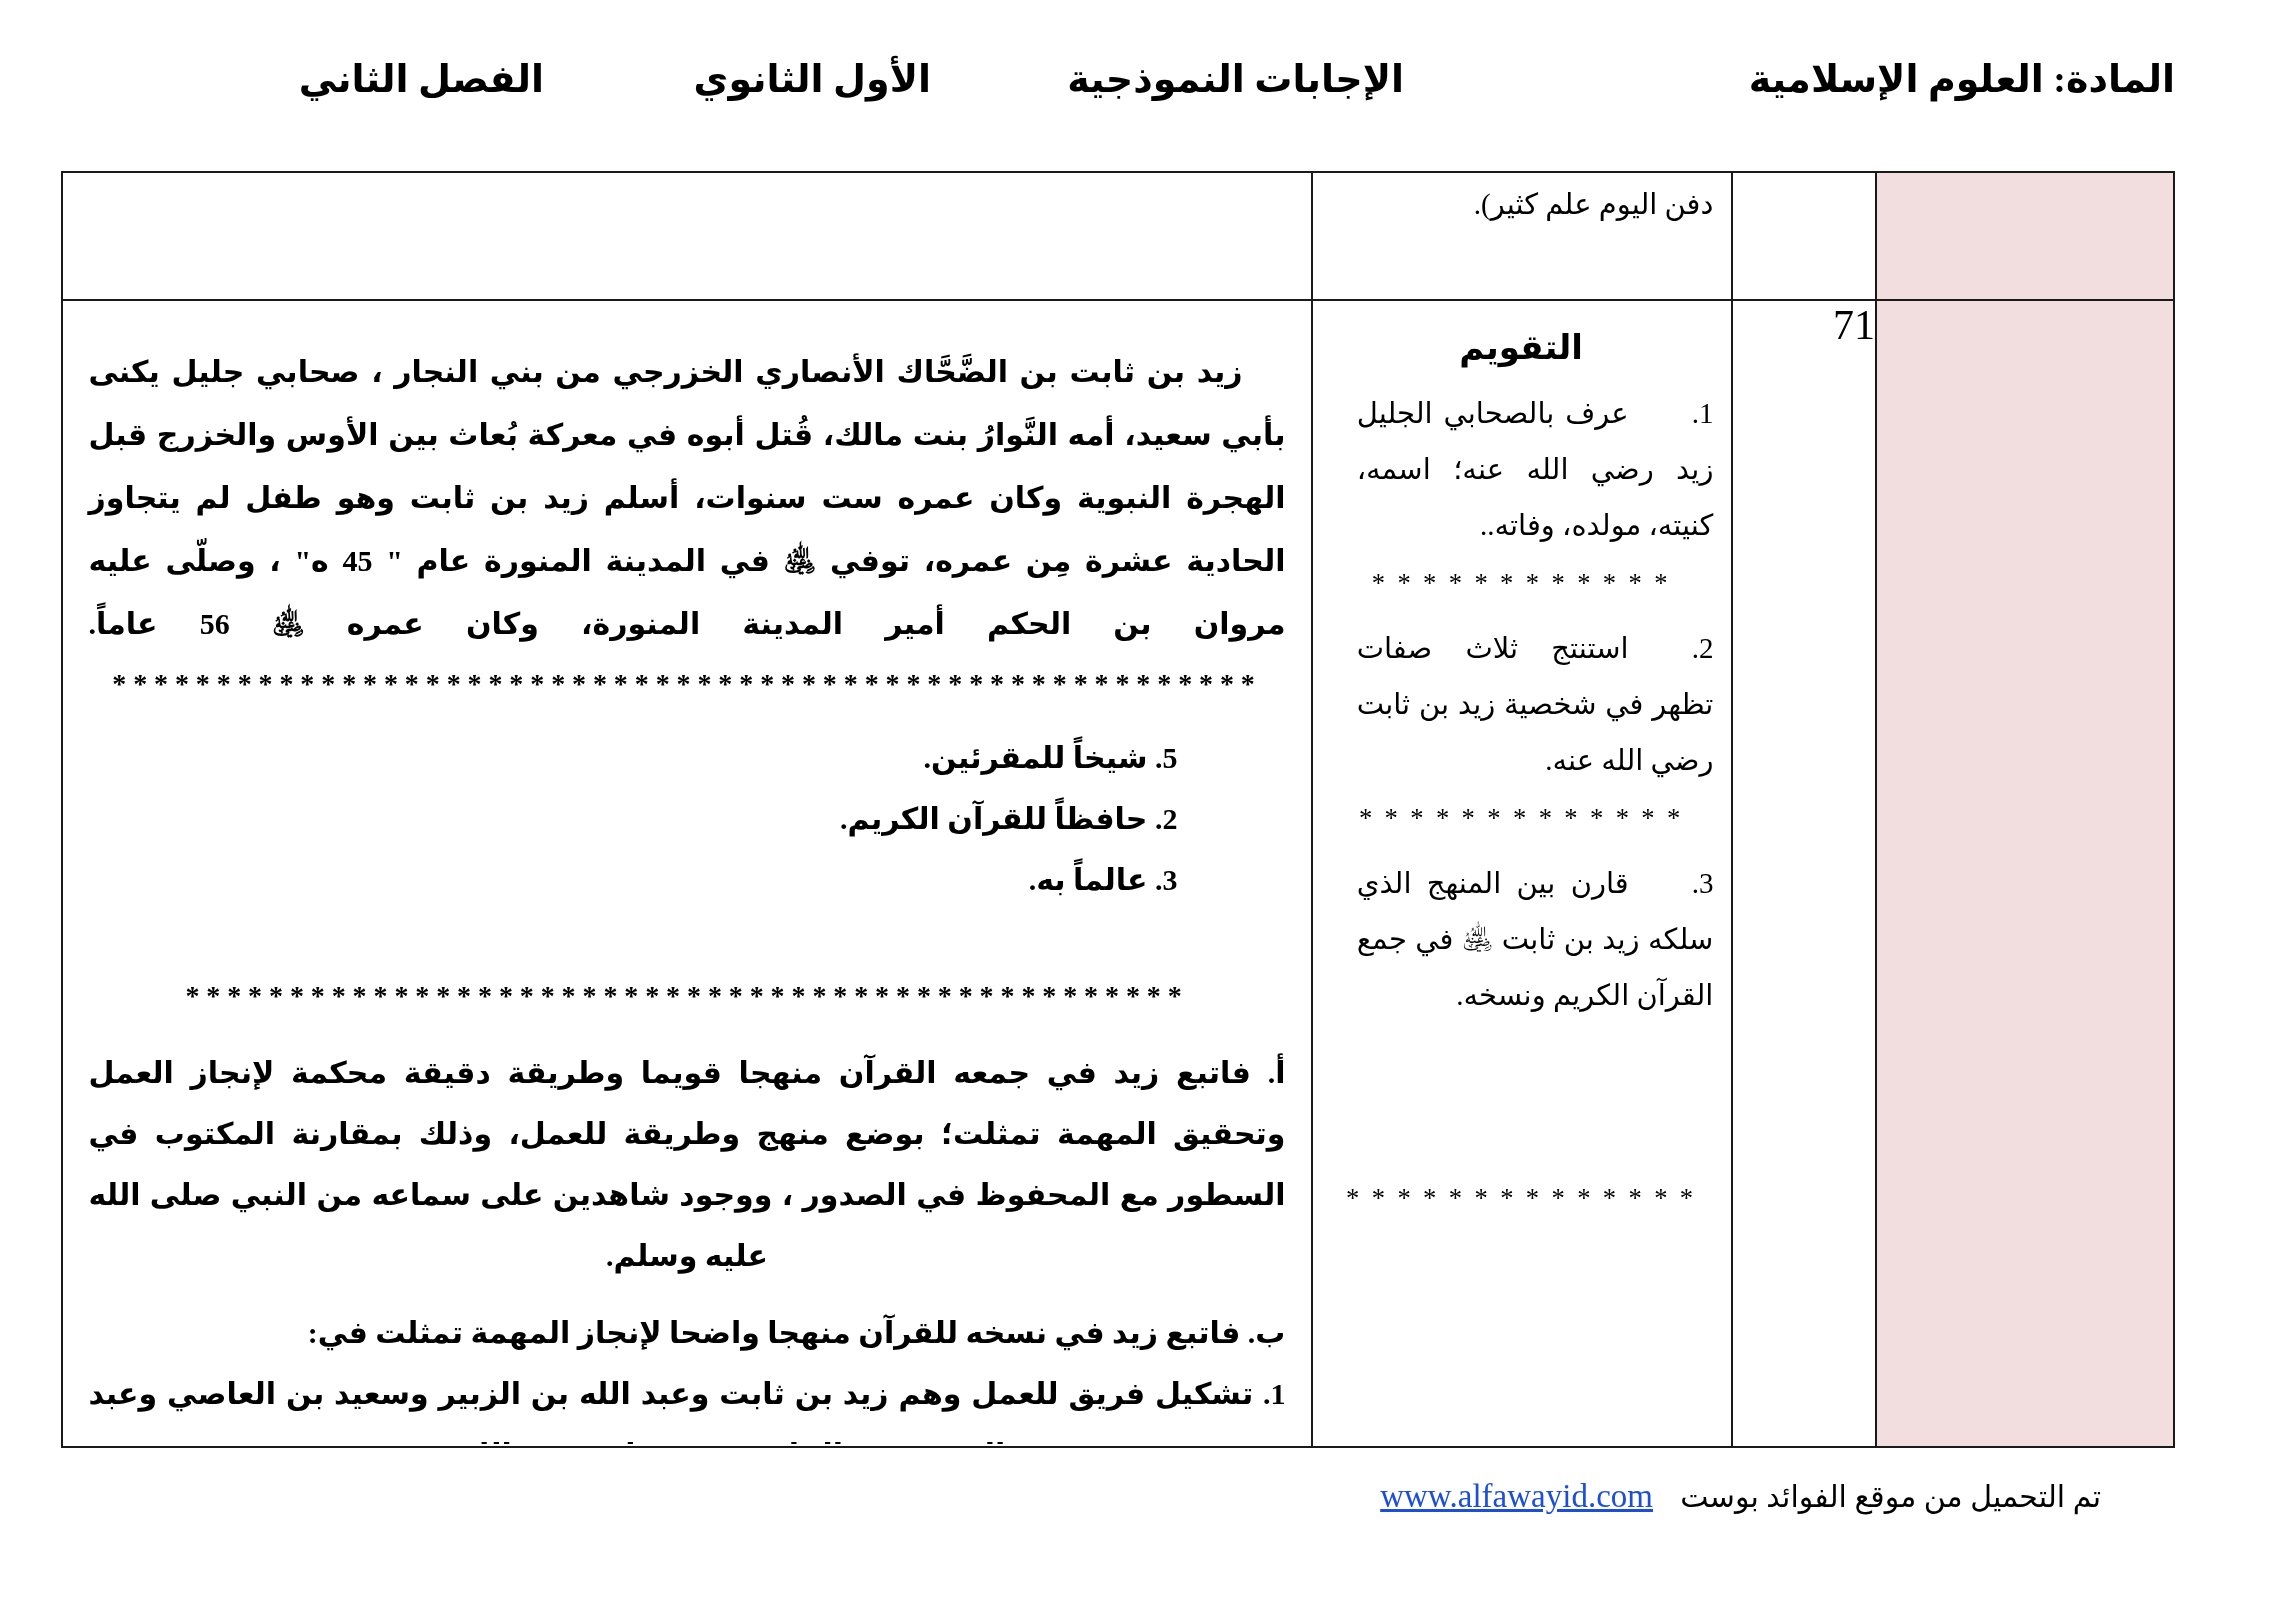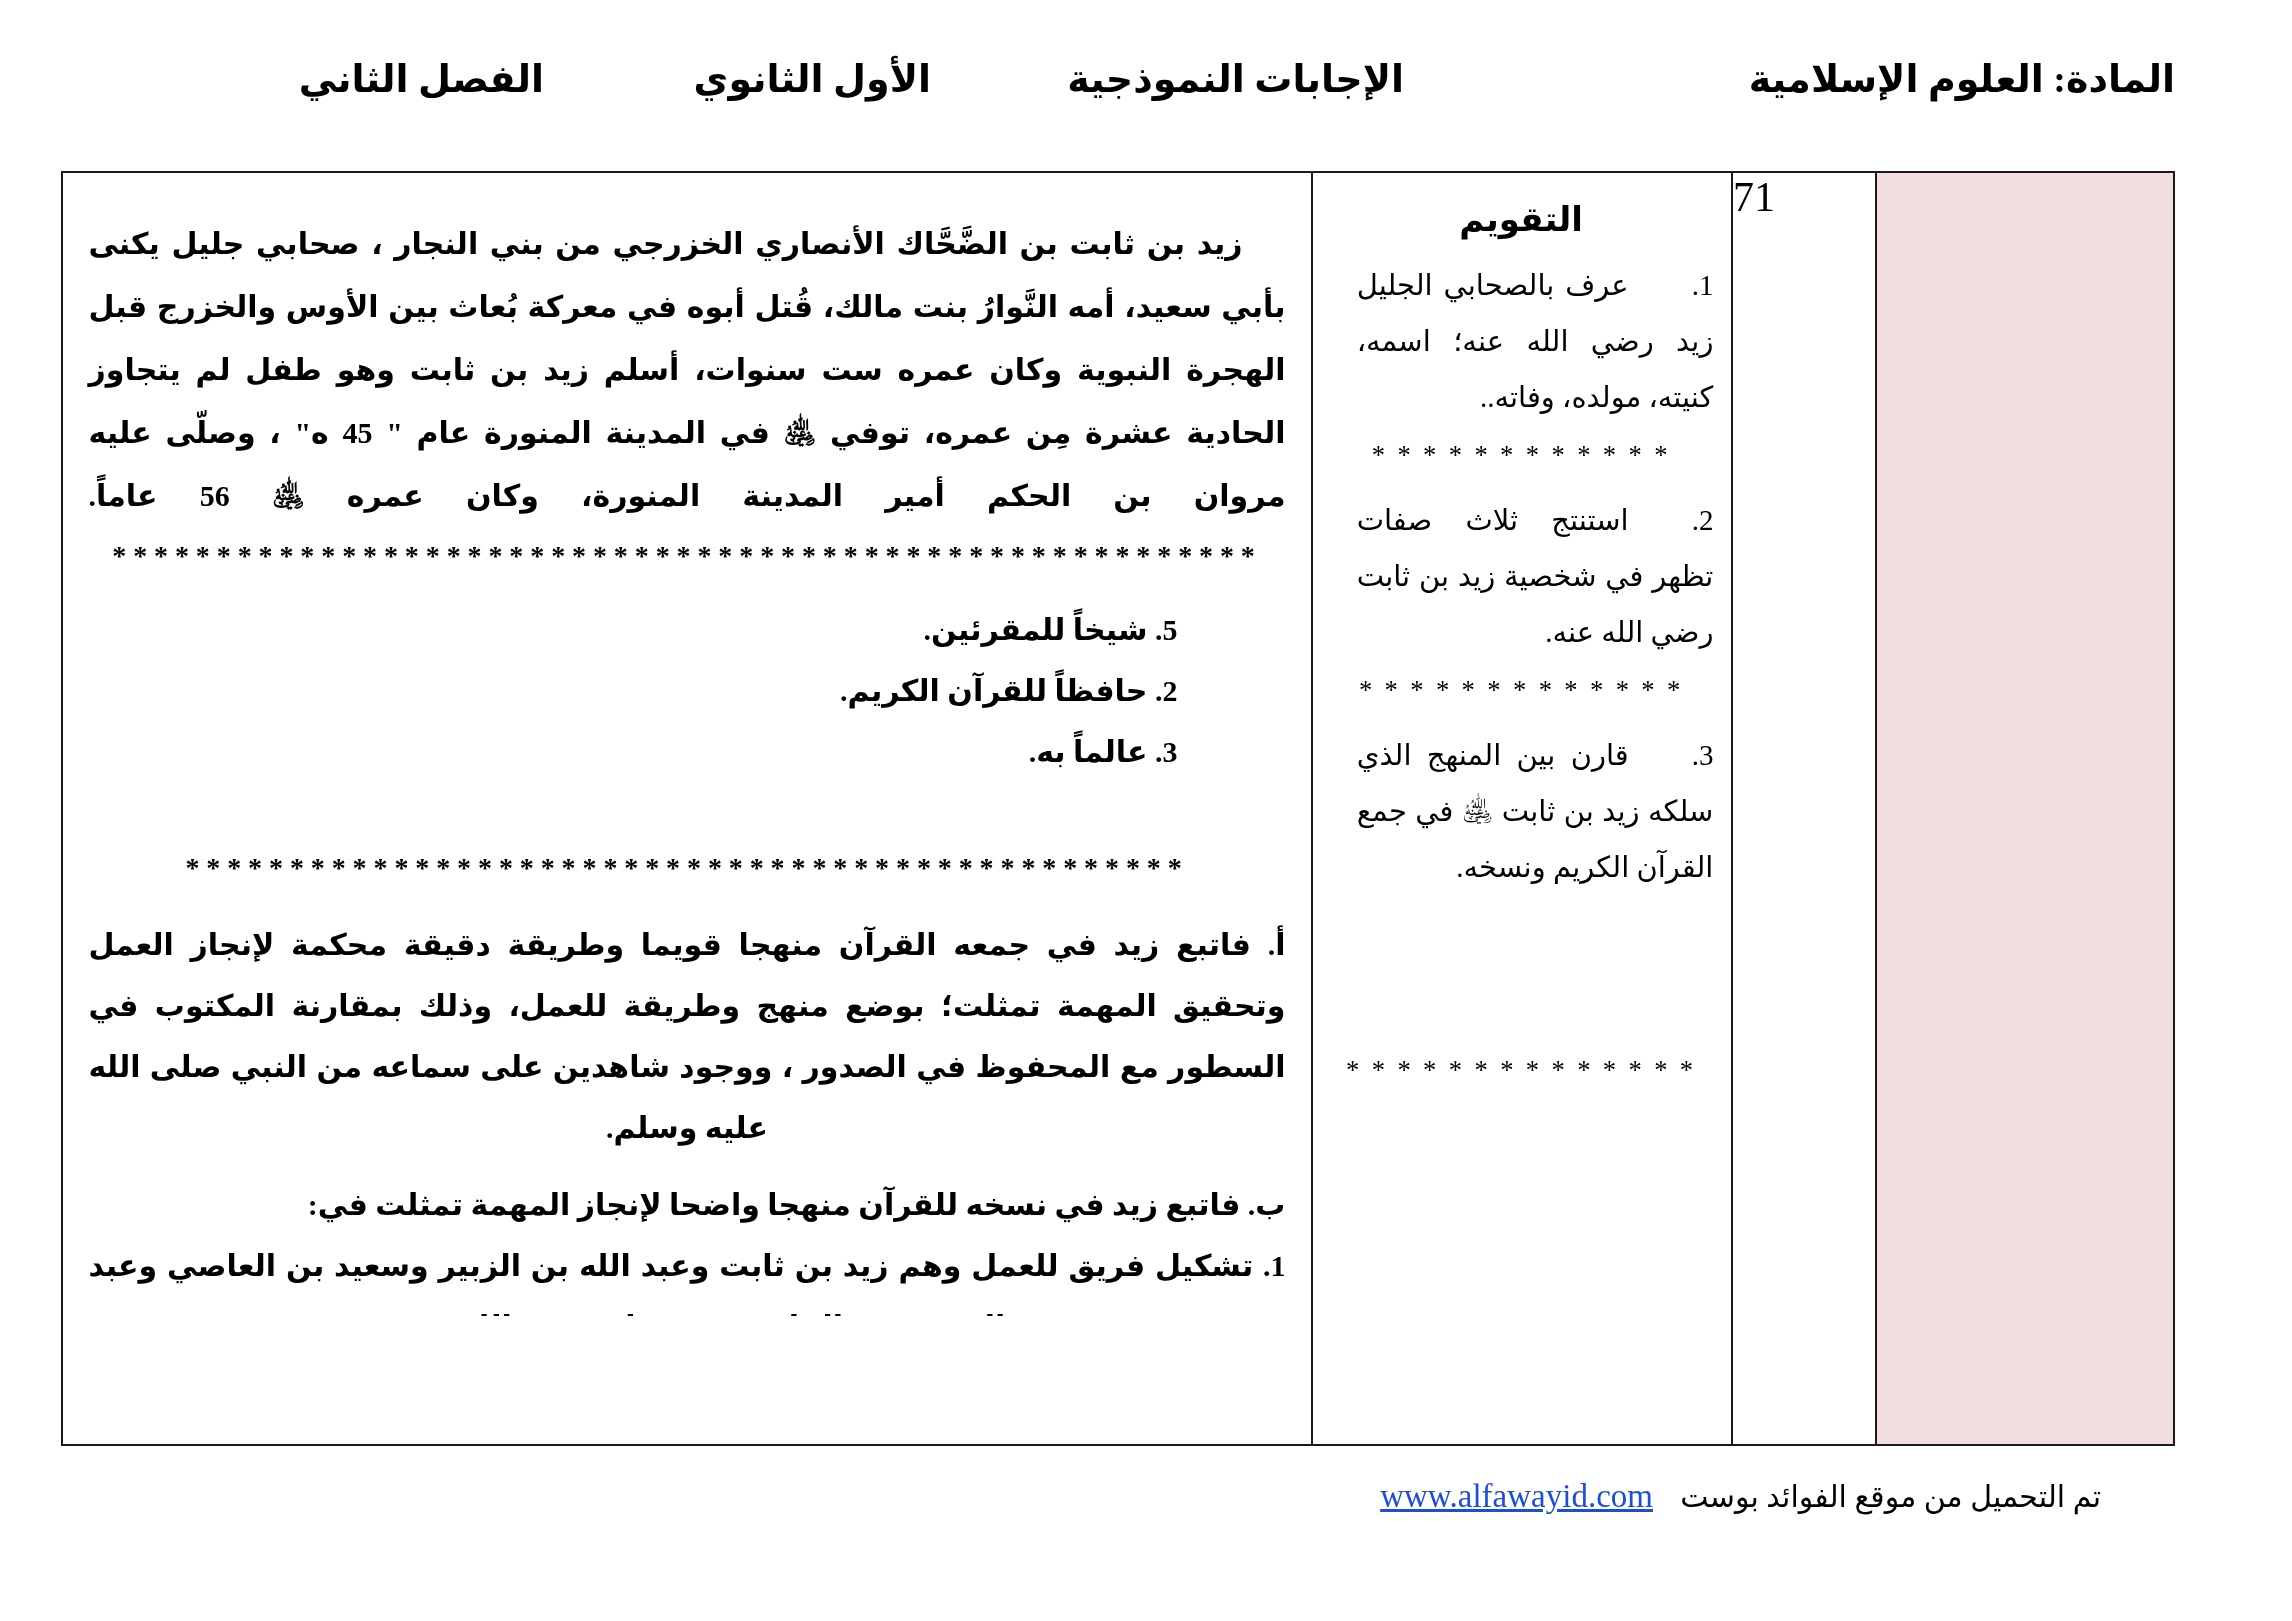--- a/index.html
+++ b/index.html
@@ -27,21 +27,21 @@
   
   .taq-cell-inner{padding:5.9px 17.6px 0 15.7px;font-size:29px;line-height:51px;}
   .row1-taq{font-size:29px;text-align:right;}
   .taq-inner{height:1115px;overflow:hidden;padding:15.7px 17.6px 0 15.7px;font-size:29px;}
   .taq-title{text-align:center;font-weight:bold;font-size:34px;line-height:61px;}
   .taq-q{text-align:justify;line-height:56px;margin-top:7.8px;margin-left:28px;}
   .qnum{margin-left:63px;}
   .taq-stars{text-align:center;font-size:26.5px;letter-spacing:2.9px;line-height:57px;margin:2px 0;}
   .taq-stars-last{margin-top:147px;}
   
-  td.mark-cell{vertical-align:middle;text-align:left;font-size:42px;font-family:"Liberation Serif",serif;}
+  td.mark-cell{vertical-align:middle;text-align:right;font-size:42px;font-family:"Liberation Serif",serif;}
   
   .ans-inner{height:1104px;overflow:hidden;padding:39px 25.5px 0 25.5px;font-size:30px;font-weight:bold;}
   .bio{text-align:justify;text-align-last:justify;line-height:63px;text-indent:43px;}
   .stars-long{text-align:center;font-size:28px;letter-spacing:6.9px;line-height:45px;margin-top:5.9px;font-weight:bold;}
   .stars-long.second{margin-top:63px;}
   .traits{margin-top:21.6px;padding-left:0;padding-right:108px;}
   .trait-item{text-align:right;line-height:61px;}
   .para-a{margin-top:23.5px;text-align:justify;text-align-last:center;line-height:61px;}
   .para-b{margin-top:15.7px;text-align:right;line-height:61px;}
   .step{text-align:justify;line-height:61px;margin:0;}
@@ -68,20 +68,28 @@
 </div>
 
 <table class="doc-table" dir="rtl">
   <colgroup>
     <col style="width:298px">
       <col style="width:144px">
       <col style="width:420px">
       <col style="width:1250px">
   </colgroup>
   <tbody>
+      <tr class="row-1">
+    <td class="shaded"></td>
+    <td></td>
+    <td>
+      <div class="taq-cell-inner row1-taq">دفن اليوم علم كثير).</div>
+    </td>
+    <td></td>
+  </tr>
   <tr class="row-2">
     <td class="shaded"></td>
     <td class="mark-cell">71</td>
     <td>
       <div class="taq-inner">
         <div class="taq-title">التقويم</div>
         <div class="taq-q"><span class="qnum">1.</span><span>عرف بالصحابي الجليل زيد رضي الله عنه؛ اسمه، كنيته، مولده، وفاته..</span></div>
         <div class="taq-stars">* * * * * * * * * * * *</div>
         <div class="taq-q"><span class="qnum">2.</span><span>استنتج ثلاث صفات تظهر في شخصية زيد بن ثابت رضي الله عنه.</span></div>
         <div class="taq-stars">* * * * * * * * * * * * *</div>

